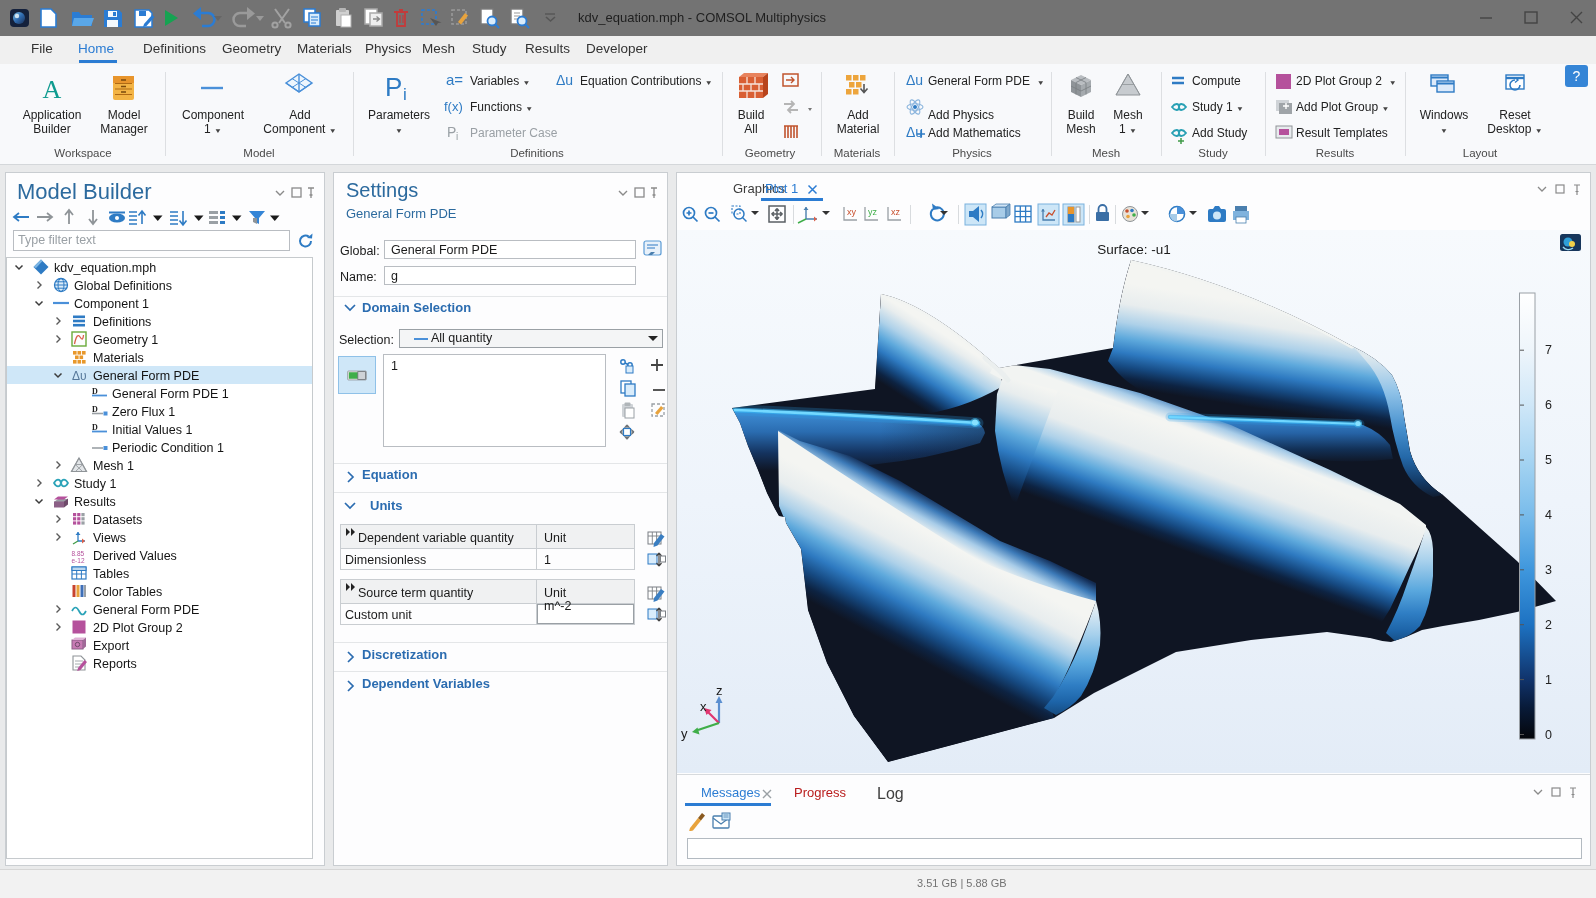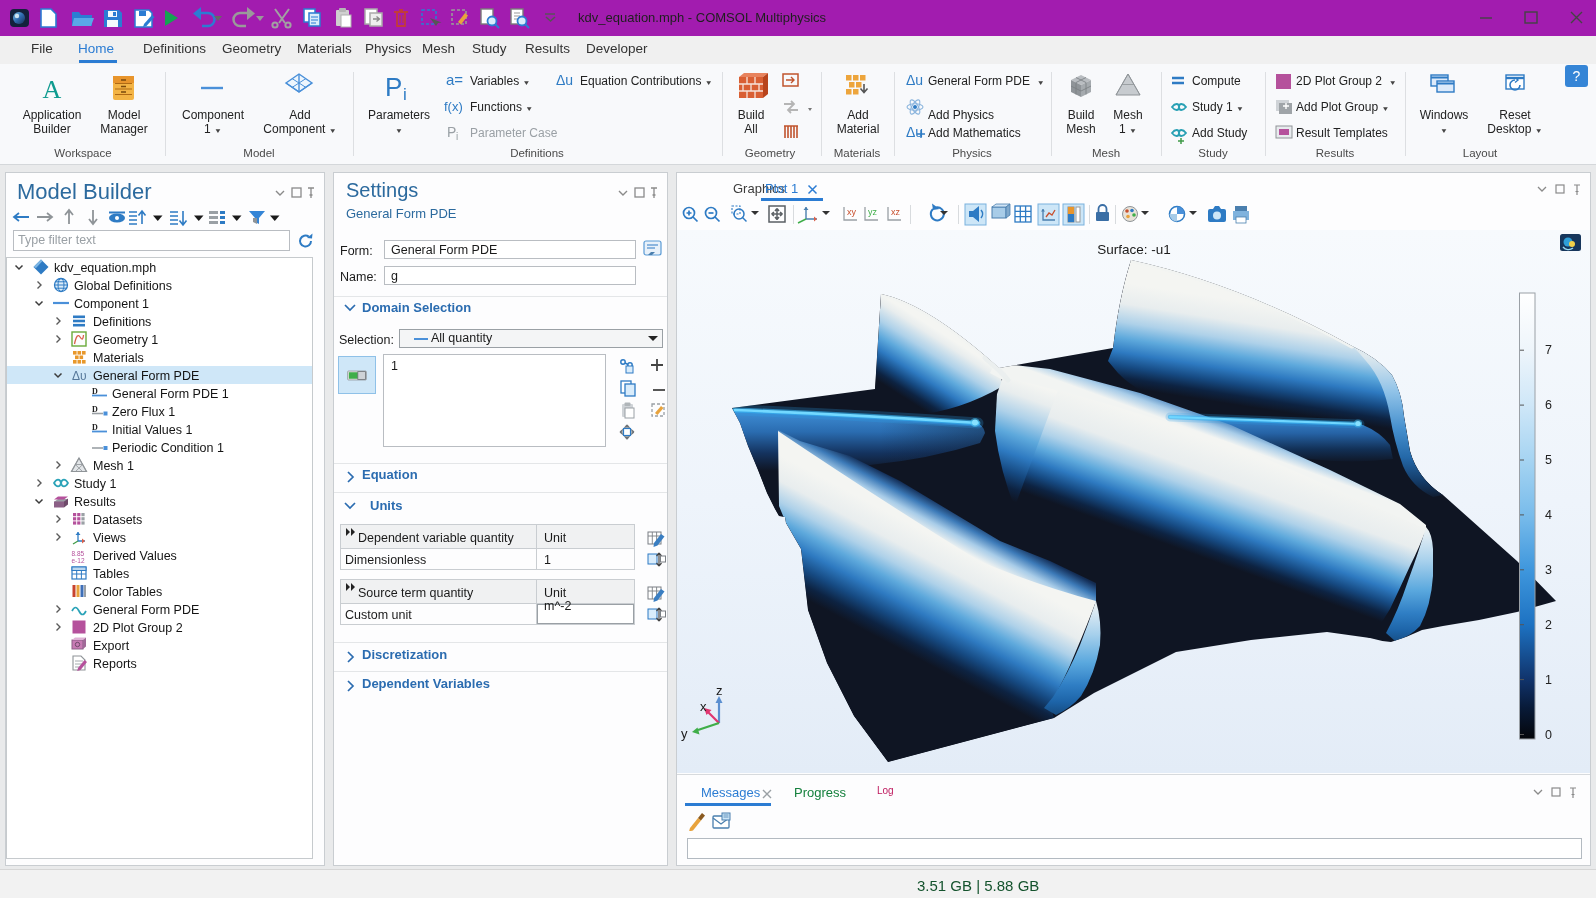--- a/index.html
+++ b/index.html
@@ -1,30 +1,30 @@
 <!DOCTYPE html>
 <html><head>
 <meta charset="utf-8">
 <style>
 * { margin:0; padding:0; box-sizing:border-box; }
 html,body { width:1596px; height:898px; overflow:hidden; font-family:"Liberation Sans", sans-serif; }
 body { background:#e9eaeb; position:relative; }
 .abs { position:absolute; }
-#titlebar { left:0; top:0; width:1596px; height:36px; background:#a21caf; }
+#titlebar { left:0; top:0; width:1596px; height:36px; background:#737373; }
 #menubar { left:0; top:36px; width:1596px; height:28px; background:#f0f0f0; }
 .menu-item { position:absolute; top:5px; font-size:13.5px; color:#333; }
 #ribbon { left:0; top:64px; width:1596px; height:101px; background:#f8f9fb; border-bottom:1px solid #d4d7da; }
 .glabel { position:absolute; top:83px; font-size:11.5px; color:#4a4a4a; width:120px; text-align:center; }
 .bigbtn { position:absolute; top:10px; text-align:center; font-size:12px; color:#222; line-height:14px; }
 .rowitem { position:absolute; font-size:12px; color:#222; white-space:nowrap; }
 .caret { display:inline-block; font-size:8px; color:#444; transform:scaleY(0.8); }
 #mainbg { left:0; top:165px; width:1596px; height:704px; background:#e9eaeb; }
 .panel { position:absolute; background:#fdfdfe; border:1px solid #c9cdd1; }
 #statusbar { left:0; top:869px; width:1596px; height:29px; background:#f2f2f2; border-top:1px solid #d6d6d6; }
-#statusbar div { position:absolute; left:917px; top:7px; font-size:15px; color:#14532d; }
+#statusbar div { position:absolute; left:917px; top:7px; font-size:11px; color:#737373; }
 .ptitle { color:#2c6a9e; font-size:22px; }
 svg { display:block; }
 .sect { color:#2b6cb0; font-size:13px; font-weight:bold; }
 </style>
 </head>
 <body>
 <div id="titlebar" class="abs">
 <svg width="1596" height="36" viewBox="0 0 1596 36">
   <defs>
     <linearGradient id="logog" x1="0" y1="0" x2="1" y2="1">
@@ -451,21 +451,21 @@
 </svg>
 </div>
 <div id="setpanel" class="panel" style="left:333px; top:172px; width:335px; height:694px;">
 <div class="abs ptitle" style="left:12px; top:6px; font-size:20px;">Settings</div>
 <div class="abs" style="left:12px; top:33px; font-size:13px; color:#2c6a9e;">General Form PDE</div>
 <svg class="abs" style="left:283px; top:12px;" width="46" height="16" viewBox="0 0 46 16">
   <path d="M2 6 l4 4 4 -4" fill="none" stroke="#8a8a8a" stroke-width="1.4"></path>
   <rect x="18" y="3" width="9" height="9" fill="none" stroke="#8a8a8a" stroke-width="1.3"></rect>
   <path d="M37 3 v7 M34 3 h6 M35.5 10 h3 M37 10 v3" stroke="#8a8a8a" stroke-width="1.3" fill="none"></path>
 </svg>
-<div class="abs" style="left:6px; top:71px; font-size:12.5px; color:#1a1a1a;">Form:</div>
+<div class="abs" style="left:6px; top:71px; font-size:12.5px; color:#1a1a1a;">Global:</div>
 <div class="abs" style="left:50px; top:67px; width:252px; height:19px; background:#fff; border:1px solid #b9bdc2;"></div>
 <div class="abs" style="left:57px; top:70px; font-size:12.5px; color:#1a1a1a;">General Form PDE</div>
 <svg class="abs" style="left:309px; top:66px;" width="22" height="21" viewBox="0 0 22 21">
   <rect x="1" y="2" width="17" height="14" rx="2" fill="#e8f1fa" stroke="#5b9bd5" stroke-width="1.2"></rect>
   <path d="M4 6 h11 M4 9 h8" stroke="#2e7bc4" stroke-width="1.2"></path>
   <path d="M5 16 l3 -3 h4 l-3 3 z" fill="#4a7fae"></path>
 </svg>
 <div class="abs" style="left:6px; top:97px; font-size:12.5px; color:#1a1a1a;">Name:</div>
 <div class="abs" style="left:50px; top:93px; width:252px; height:19px; background:#fff; border:1px solid #b9bdc2;"></div>
 <div class="abs" style="left:57px; top:96px; font-size:12.5px; color:#1a1a1a;">g</div>
@@ -885,22 +885,22 @@
 <circle cx="1568" cy="241" r="4.5" fill="#2f9fd8"></circle>
 <circle cx="1572" cy="243" r="3" fill="#f2d14a"></circle>
 <path d="M1563 246 a7 7 0 0 0 10 1" stroke="#9adcf2" stroke-width="1.4" fill="none"></path>
 </svg>
 <div class="abs" style="left:0px; top:601px; width:913px; height:1px; background:#d7dadd;"></div>
 <div class="abs" style="left:24px; top:612px; font-size:13px; color:#2b7cd3;">Messages</div>
 <svg class="abs" style="left:85px; top:616px;" width="10" height="10" viewBox="0 0 10 10">
       <path d="M1 1 l8 8 m0 -8 l-8 8" stroke="#9aa0a5" stroke-width="1.4"></path>
     </svg>
 <div class="abs" style="left:8px; top:630px; width:86px; height:2.5px; background:#2b7cd3;"></div>
-<div class="abs" style="left:117px; top:612px; font-size:13px; color:#15803d;">Progress</div>
-<div class="abs" style="left:200px; top:612px; font-size:10px; color:#be185d;">Log</div>
+<div class="abs" style="left:117px; top:612px; font-size:13px; color:#b91c1c;">Progress</div>
+<div class="abs" style="left:200px; top:612px; font-size:16px; color:#404040;">Log</div>
 <svg class="abs" style="left:855px; top:613px;" width="50" height="14" viewBox="0 0 50 14">
   <path d="M2 4 l4 4 4 -4" fill="none" stroke="#8a8a8a" stroke-width="1.3"></path>
   <rect x="20" y="2" width="8" height="8" fill="none" stroke="#8a8a8a" stroke-width="1.2"></rect>
   <path d="M41 2 v6 M38 2 h6 M39.5 8.5 h3 M41 8.5 v3.5" stroke="#8a8a8a" stroke-width="1.2" fill="none"></path>
 </svg>
 <svg class="abs" style="left:10px; top:638px;" width="50" height="20" viewBox="0 0 50 20">
   <path d="M3 17 l8 -10 3 2.5 -8 10 -4 1 z" fill="#e8a33d"></path>
   <path d="M11 7 l4 -5 3 2.5 -4 5 z" fill="#8a5a20"></path>
   <g transform="translate(26,2)">
     <rect x="0" y="3" width="16" height="12" rx="1" fill="#fff" stroke="#4a7fae" stroke-width="1.3"></rect>

